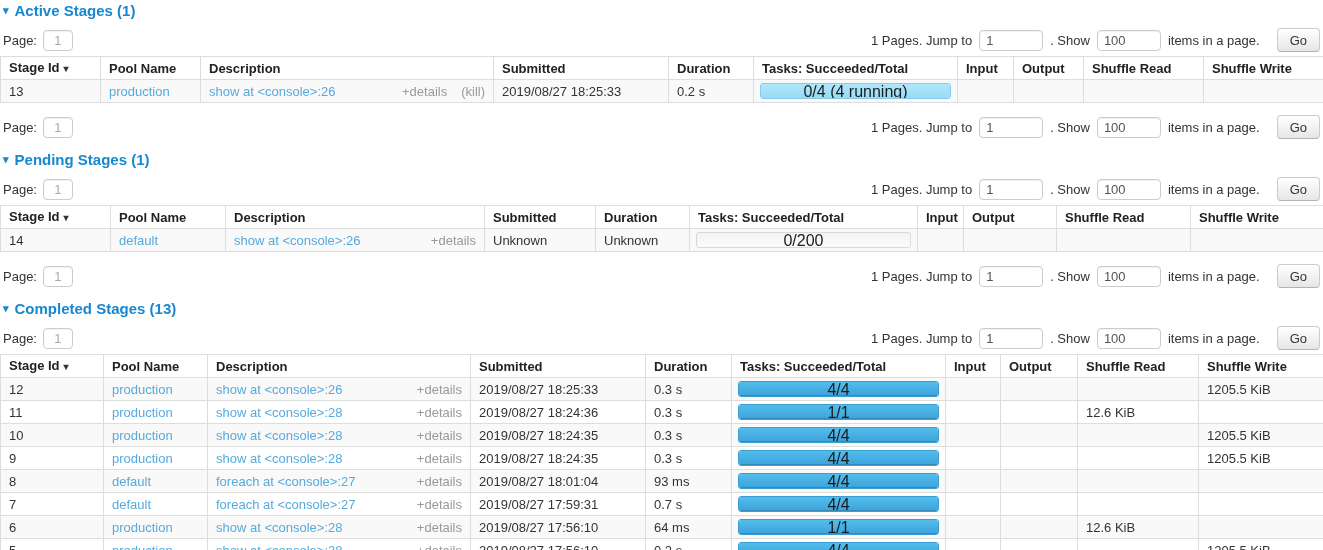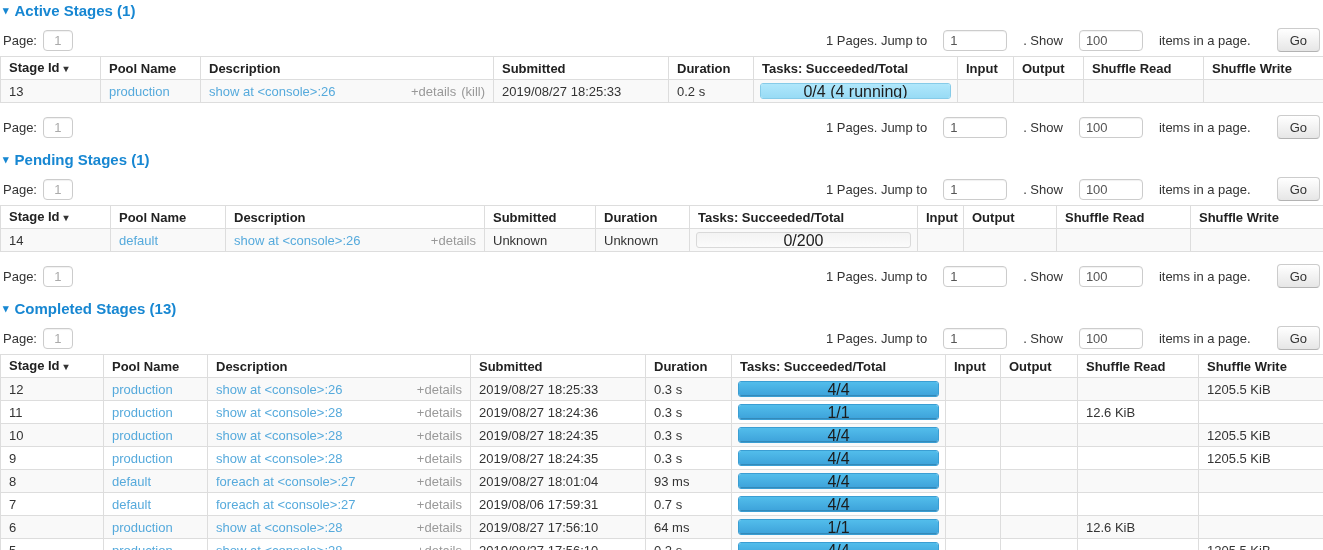--- a/index.html
+++ b/index.html
@@ -17,21 +17,21 @@
   .section-heading{
     margin:13px 0 0 3px;font-size:15px;font-weight:bold;color:var(--heading-blue);
     cursor:pointer;display:flex;align-items:center;gap:6px;line-height:17px;
   }
   #s0 .section-heading{margin-top:2px;}
   .arrow{font-size:11px;line-height:11px;}
   .pag-row{display:flex;justify-content:space-between;align-items:center;margin:10px 3px 5px 3px;height:22px;}
   .pag-slot-bottom .pag-row{margin:13px 3px 12px 3px;}
   .pag-left,.pag-right{display:flex;align-items:center;}
   .pag-left span{margin-right:6px;}
-  .pag-right span{margin:0 16px;color:#333;}
+  .pag-right span{margin:0 7px;color:#333;}
   input{
     font-family:"Liberation Sans", sans-serif;font-size:13px;color:#555;
     border:1px solid #ccc;border-radius:4px;height:21px;padding:0 6px;outline:none;
     box-shadow:inset 0 1px 1px rgba(0,0,0,0.06);
   }
   .page-input{width:30px;text-align:center;color:#aaa;}
   .jump-input,.show-input{width:64px;}
   .go-btn{
     margin-left:10px;font-family:"Liberation Sans", sans-serif;font-size:13px;color:#333;
     border:1px solid #ccc;border-bottom-color:#b3b3b3;border-radius:4px;
@@ -42,21 +42,21 @@
     border:1px solid var(--tborder);padding:4px 8px;text-align:left;vertical-align:middle;
     overflow:hidden;white-space:nowrap;font-size:13px;line-height:13px;height:22px;
   }
   .stages-table th{font-weight:bold;color:#222;background:#fff;}
   .stages-table tbody tr:nth-child(odd){background:var(--stripe);}
   .stages-table a{color:var(--link-blue);text-decoration:none;cursor:pointer;}
   .sort-icon{font-size:10px;margin-left:4px;color:#333;}
   .desc-wrap{display:flex;align-items:center;}
   .desc-wrap .spacer{flex:1;}
   .details-link{color:var(--muted);cursor:pointer;}
-  .kill-link{color:var(--muted);cursor:pointer;margin-left:5px;}
+  .kill-link{color:var(--muted);cursor:pointer;margin-left:14px;}
   td.tasks-cell{padding:3px 6px;}
   .progress{position:relative;height:16px;border-radius:3px;overflow:hidden;}
   .progress.empty{border:1px solid #d9d9d9;background:linear-gradient(#f3f3f3,#fbfbfb);}
   .progress.running{border:1px solid #86cbe8;}
   .progress.completed{border:1px solid #3a9ed3;}
   .progress .bar{position:absolute;top:0;left:0;bottom:0;}
   .bar-completed{background:linear-gradient(var(--bar-c-top),var(--bar-c-bottom));box-shadow:inset 0 -1px 0 rgba(0,0,0,0.15);}
   .bar-running{background:linear-gradient(var(--bar-run-top),var(--bar-run-bottom));}
   .plabel{position:relative;z-index:1;display:block;text-align:center;font-size:16px;line-height:16px;color:#1c1c1c;}
 </style>
@@ -416,21 +416,21 @@
           <tr>
             <td>7</td>
             <td><a>default</a></td>
             <td>
               <div class="desc-wrap">
                 <a>foreach at &lt;console&gt;:27</a>
                 <span class="spacer"></span>
                 <span class="details-link">+details</span>
               </div>
             </td>
-            <td>2019/08/06 17:59:31</td>
+            <td>2019/08/27 17:59:31</td>
             <td>0.7 s</td>
             <td class="tasks-cell">
               <div class="progress completed">
                 <div class="bar bar-completed" style="width: 100%;"></div>
                 <span class="plabel">4/4</span>
               </div>
             </td>
             <td></td>
             <td></td>
             <td></td>

